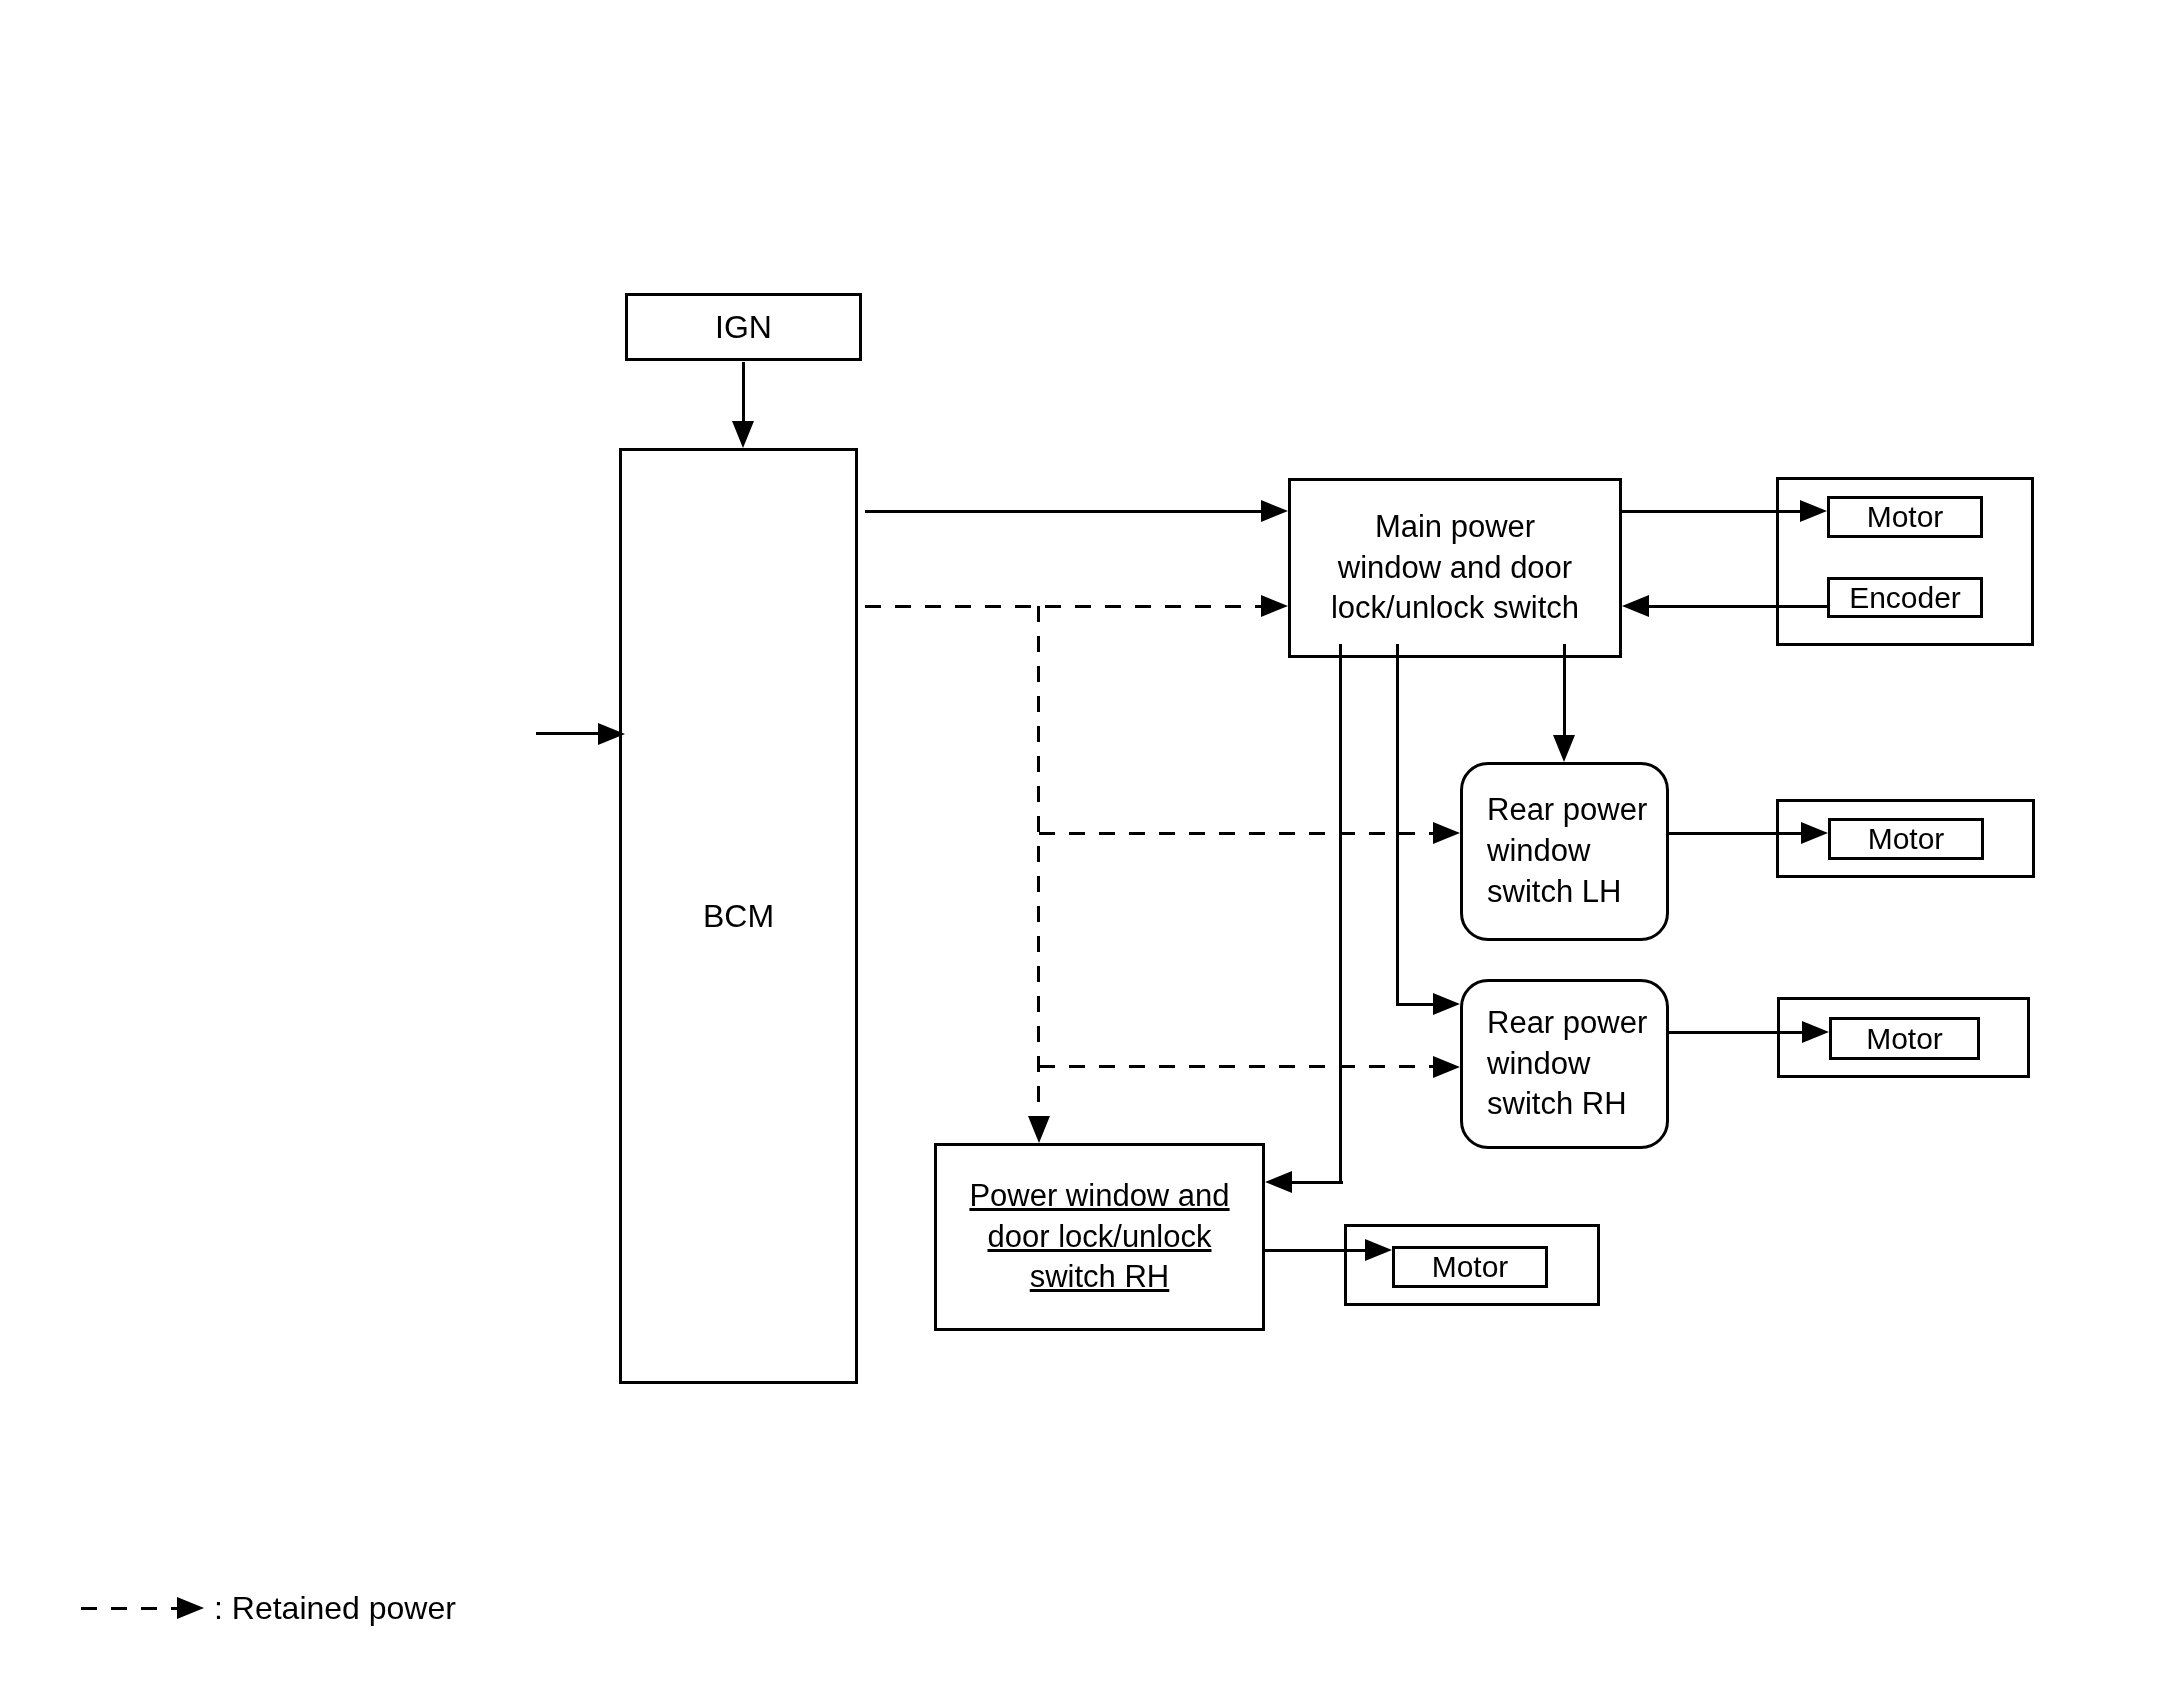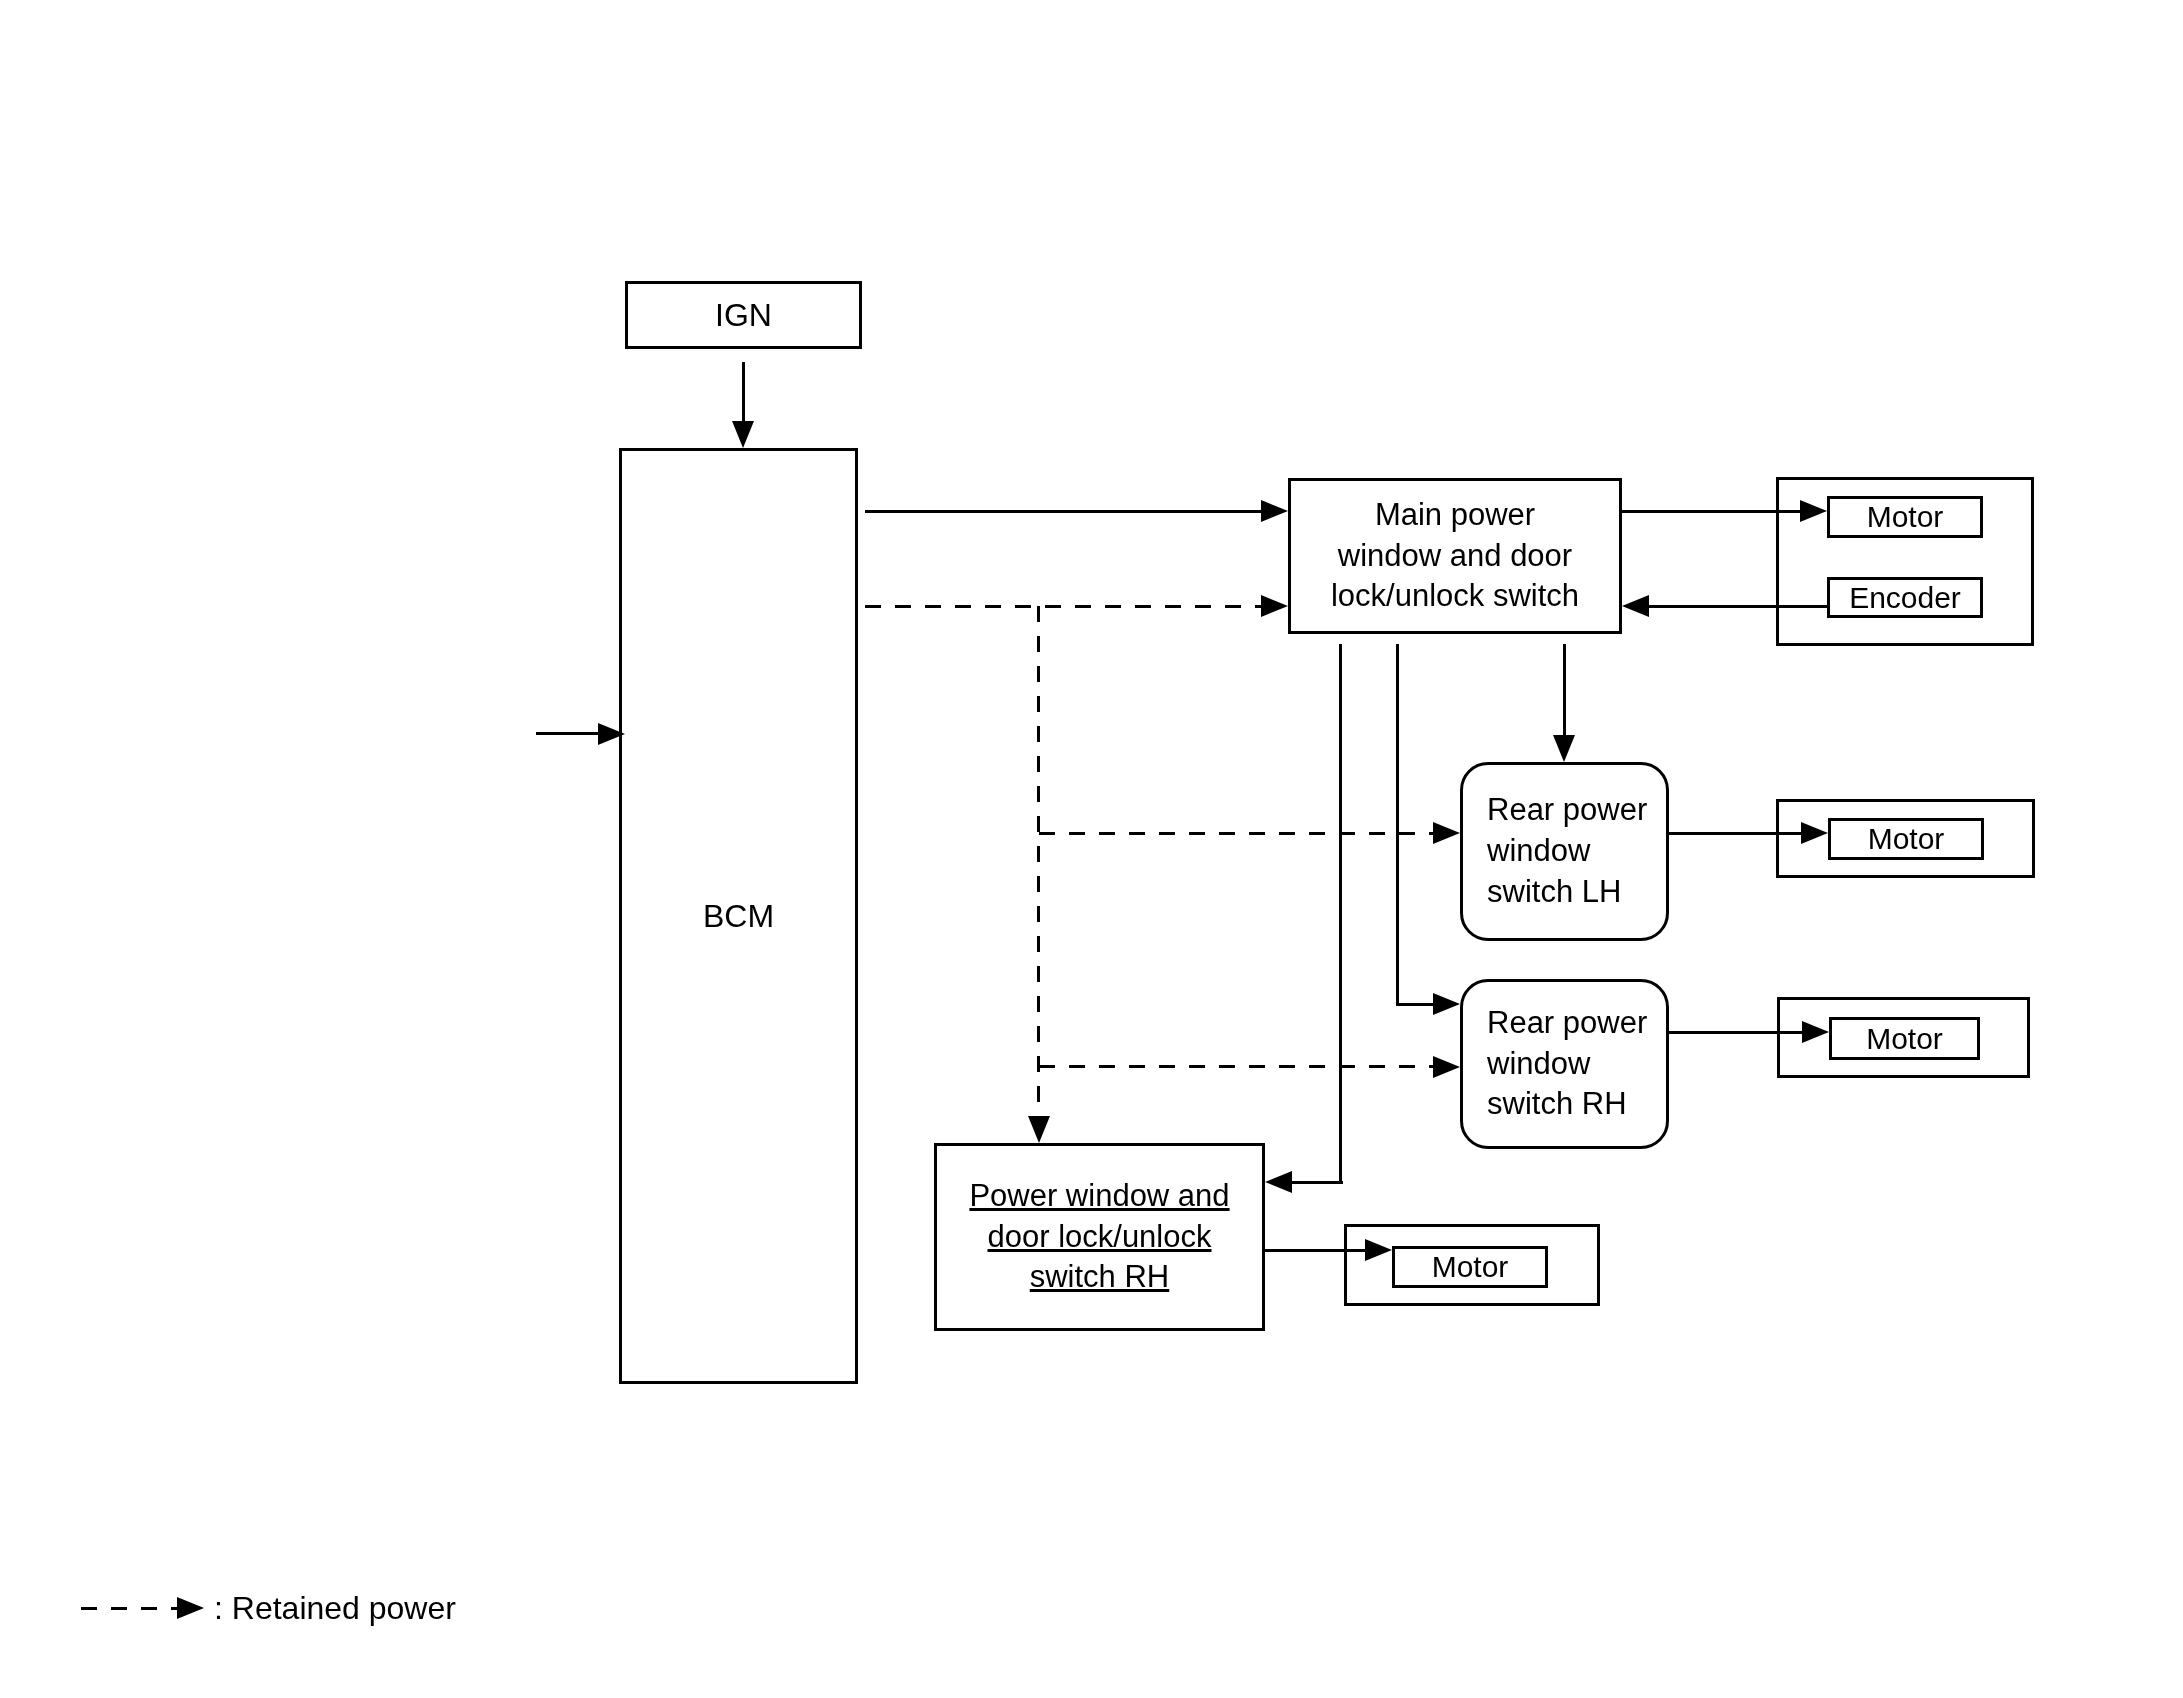--- a/index.html
+++ b/index.html
@@ -66,30 +66,30 @@
     position: absolute;
     font-size: 32px;
     line-height: 1;
   }
 </style>
 </head>
 <body>
 
 <div id="stage">
 
-  <div class="box" style="left:625px; top:281px; width:237px; height:68px;">
+  <div class="box" style="left:625px; top:293px; width:237px; height:68px;">
     <div class="label big">IGN</div>
   </div>
 
   <div class="box" style="left:619px; top:448px; width:239px; height:936px;">
     <div class="label big">BCM</div>
   </div>
 
 
-  <div class="box" style="left:1288px; top:478px; width:334px; height:156px;">
+  <div class="box" style="left:1288px; top:478px; width:334px; height:180px;">
     <div class="label">Main power
 window and door
 lock/unlock switch</div>
   </div>
 
   <div class="box" style="left:1776px; top:477px; width:258px; height:169px;"></div>
   <div class="box" style="left:1827px; top:496px; width:156px; height:42px;">
     <div class="label small">Motor</div>
   </div>
   <div class="box" style="left:1827px; top:577px; width:156px; height:41px;">

